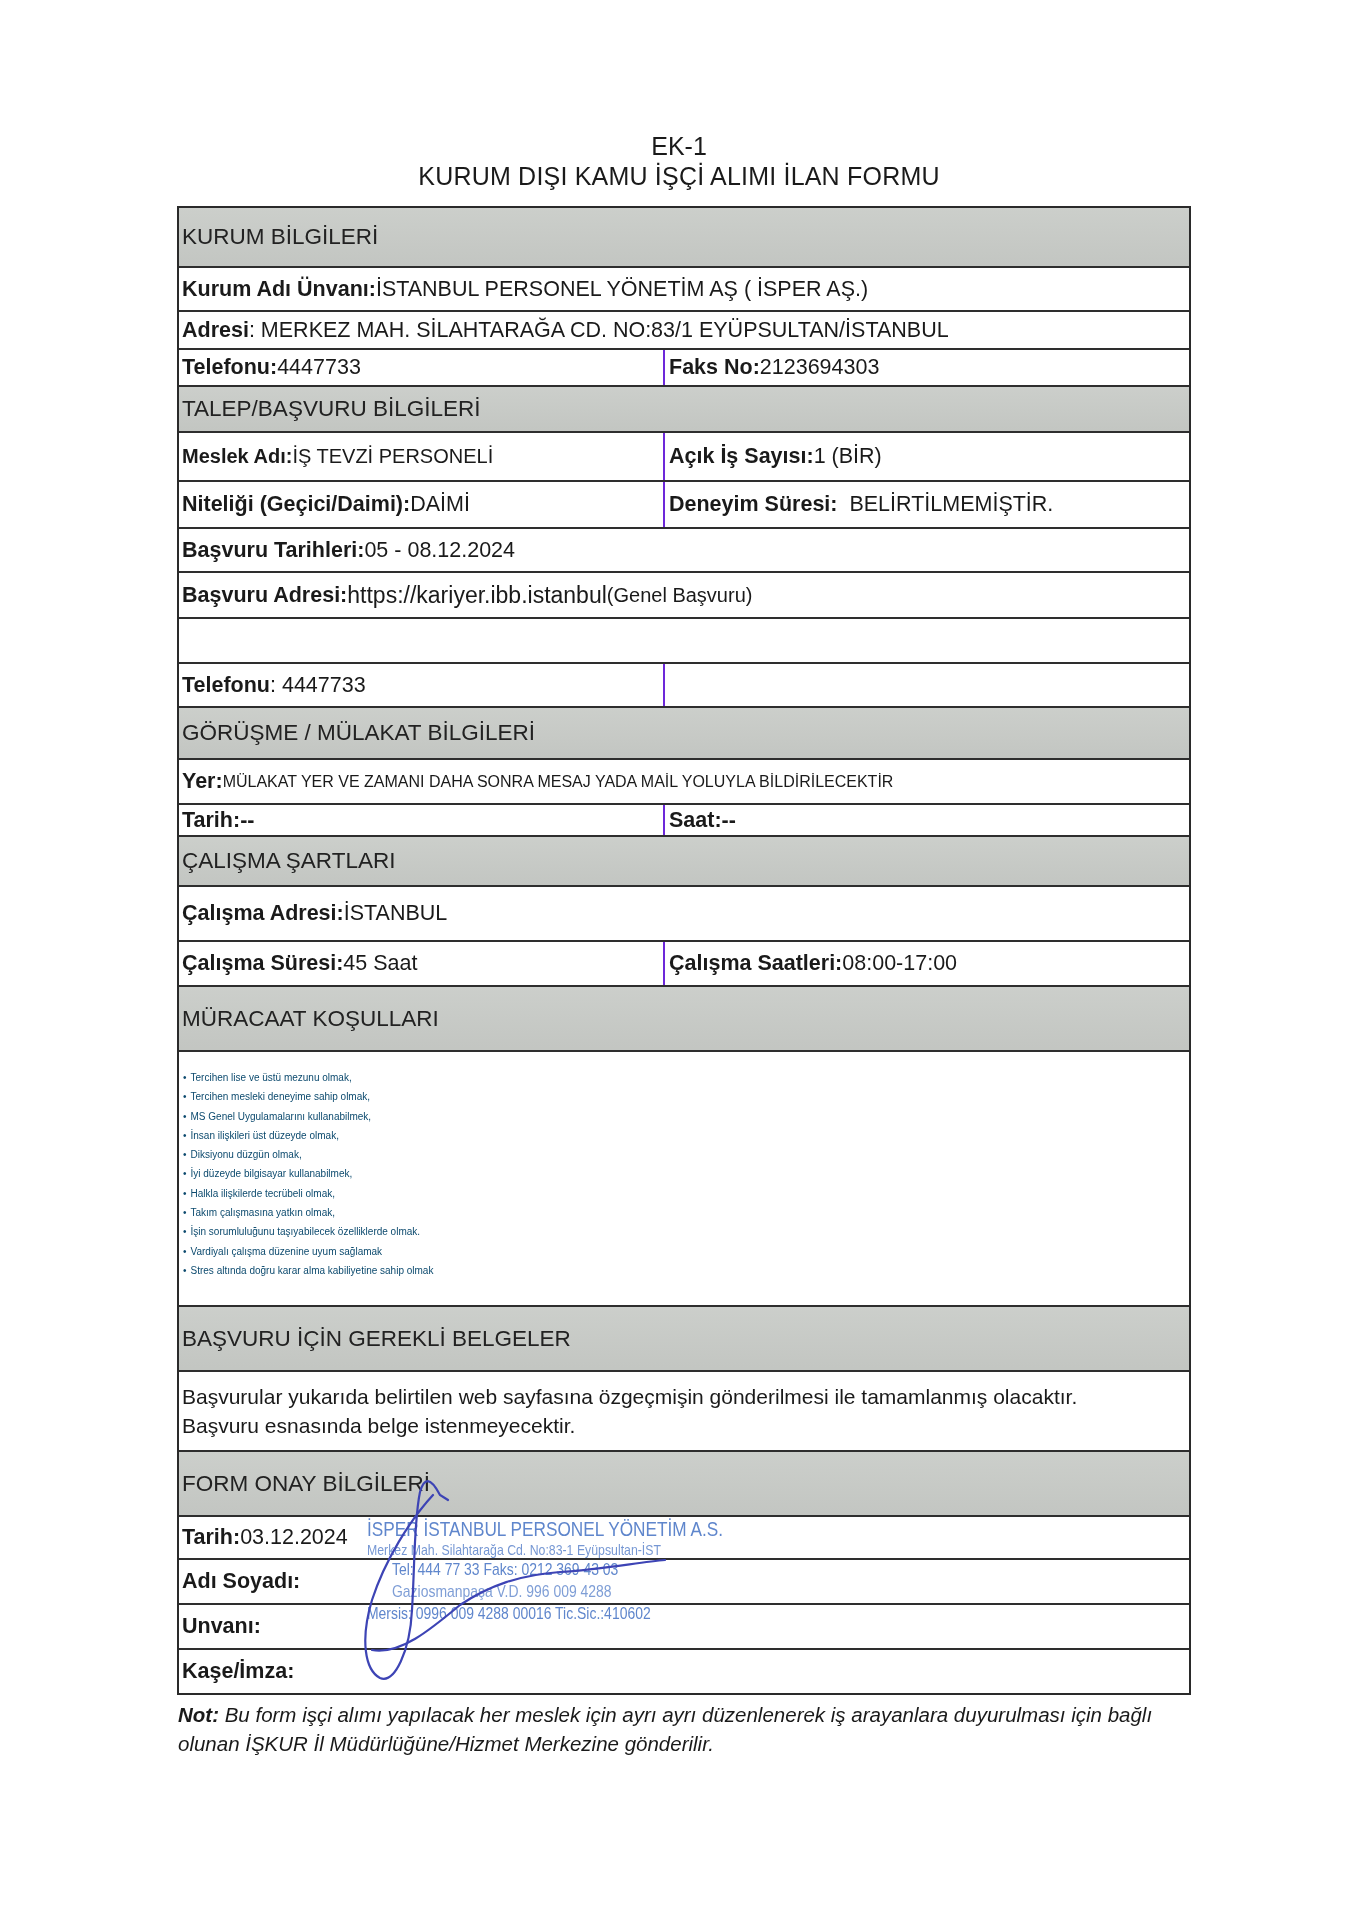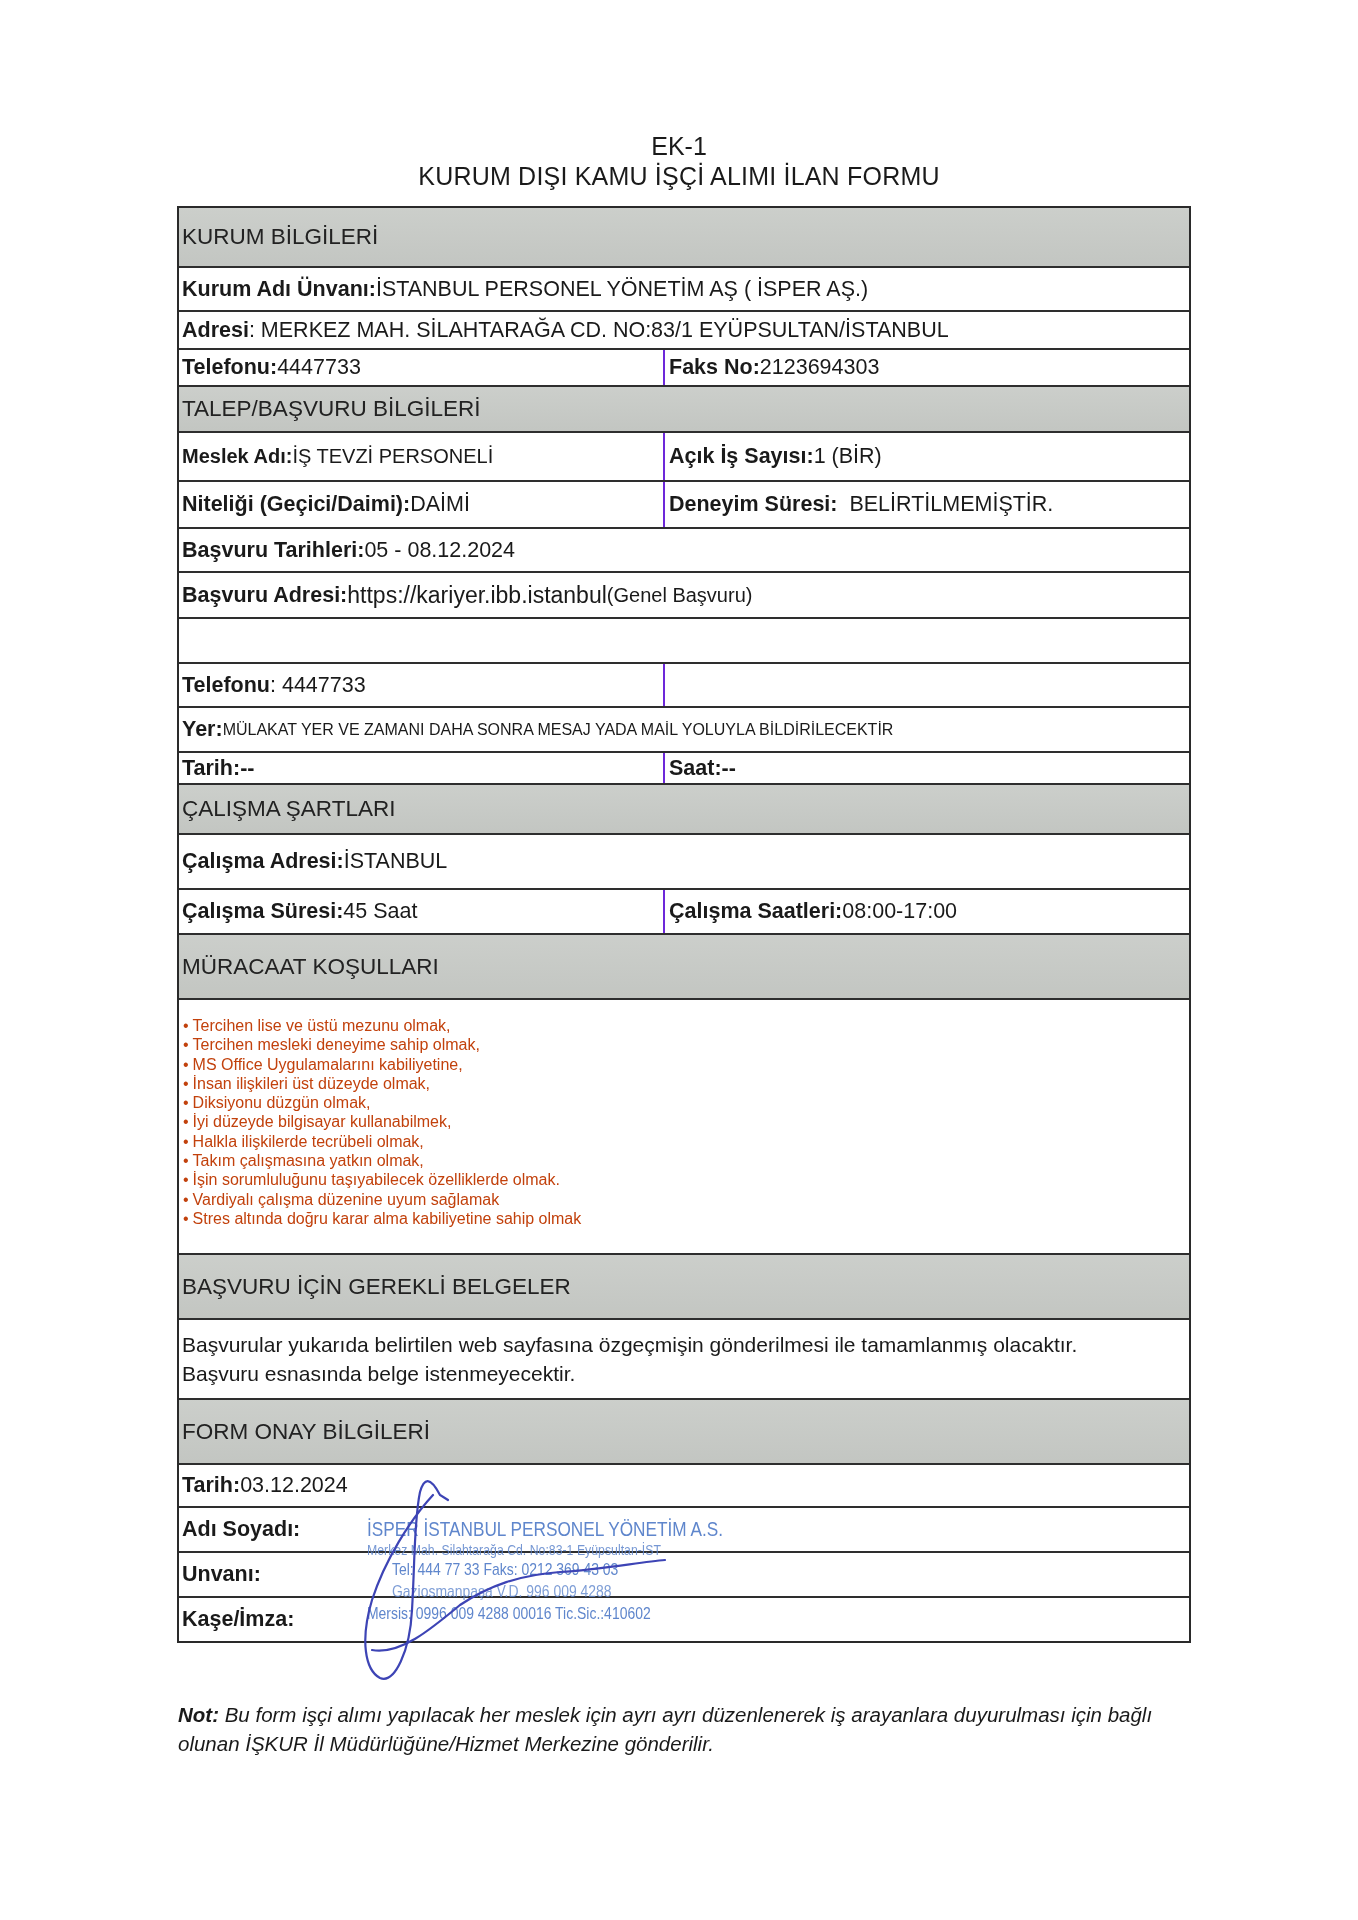--- a/index.html
+++ b/index.html
@@ -38,21 +38,21 @@
   .val { font-weight: normal; }
   .small-val { font-size: 16px; }
   .mid-val { font-size: 20px; }
   .url { font-size: 23px; }
 
   .list-cell {
     flex: 1; padding: 16px 0 0 4px; box-sizing: border-box;
   }
   .list-cell ul { list-style: none; margin: 0; padding: 0; }
   .list-cell li {
-    font-size: 16px; line-height: 19.3px; color: #c2410c; white-space: nowrap;
+    font-size: 10px; line-height: 19.3px; color: #0c4a6e; white-space: nowrap;
   }
   .list-cell li::before { content: "\2022"; margin-right: 4px; }
 
   .para-cell {
     flex: 1; padding: 10px 0 0 3px; box-sizing: border-box;
     font-size: 21px; line-height: 29px;
   }
 
   .note {
     position: absolute; left: 178px; top: 1700px; width: 1020px;
@@ -148,20 +148,23 @@
     <div class="cell full"></div>
   </div>
   <div class="row" style="height:44px">
     <div class="cell left">
       <span class="lbl">Telefonu</span>
         <span class="val">: 4447733</span>
     </div>
     <div class="cell right"></div>
   </div>
 
+  <div class="row section" style="height:52px">
+    <div class="cell full">GÖRÜŞME / MÜLAKAT BİLGİLERİ</div>
+  </div>
   <div class="row" style="height:45px">
     <div class="cell full">
       <span class="lbl">Yer:</span>
         <span class="val small-val"> MÜLAKAT YER VE ZAMANI DAHA SONRA MESAJ YADA MAİL YOLUYLA BİLDİRİLECEKTİR</span>
     </div>
   </div>
   <div class="row" style="height:32px">
     <div class="cell left">
       <span class="lbl">Tarih:--</span>
     </div>
@@ -191,21 +194,21 @@
   </div>
 
   <div class="row section" style="height:65px">
     <div class="cell full">MÜRACAAT KOŞULLARI</div>
   </div>
   <div class="row" style="height:255px">
     <div class="list-cell">
       <ul>
         <li>Tercihen lise ve üstü mezunu olmak,</li>
         <li>Tercihen mesleki deneyime sahip olmak,</li>
-        <li>MS Office Uygulamalarını kabiliyetine,</li>
+        <li>MS Genel Uygulamalarını kullanabilmek,</li>
         <li>İnsan ilişkileri üst düzeyde olmak,</li>
         <li>Diksiyonu düzgün olmak,</li>
         <li>İyi düzeyde bilgisayar kullanabilmek,</li>
         <li>Halkla ilişkilerde tecrübeli olmak,</li>
         <li>Takım çalışmasına yatkın olmak,</li>
         <li>İşin sorumluluğunu taşıyabilecek özelliklerde olmak.</li>
         <li>Vardiyalı çalışma düzenine uyum sağlamak</li>
         <li>Stres altında doğru karar alma kabiliyetine sahip olmak</li>
       </ul>
     </div>

